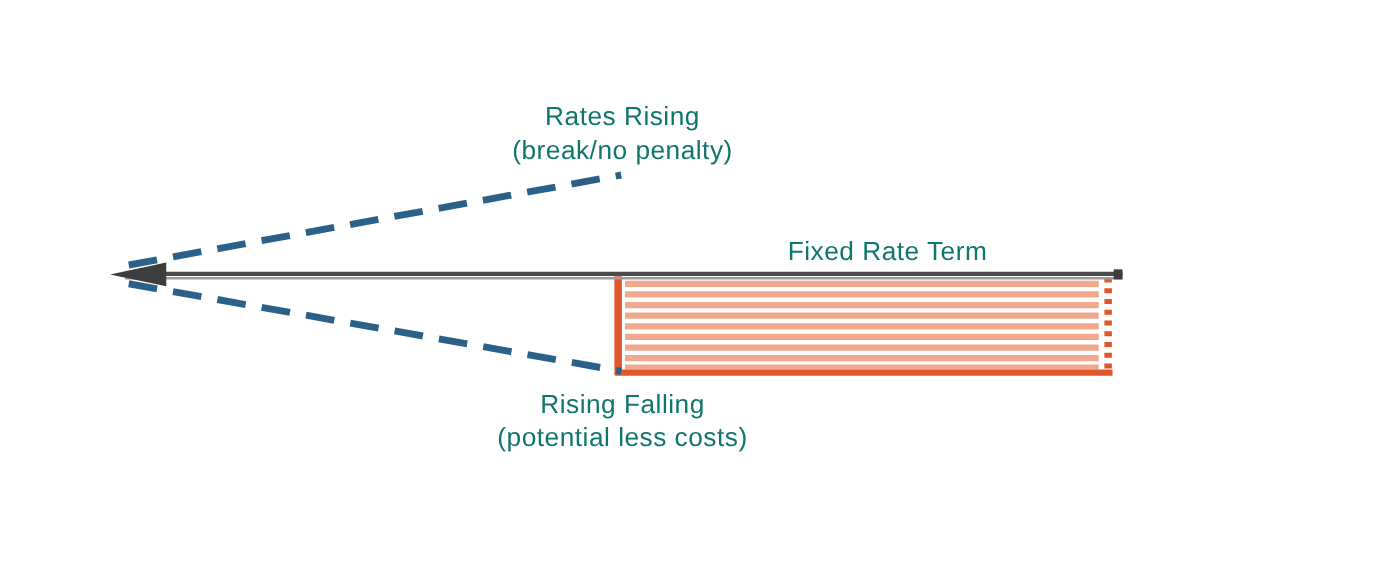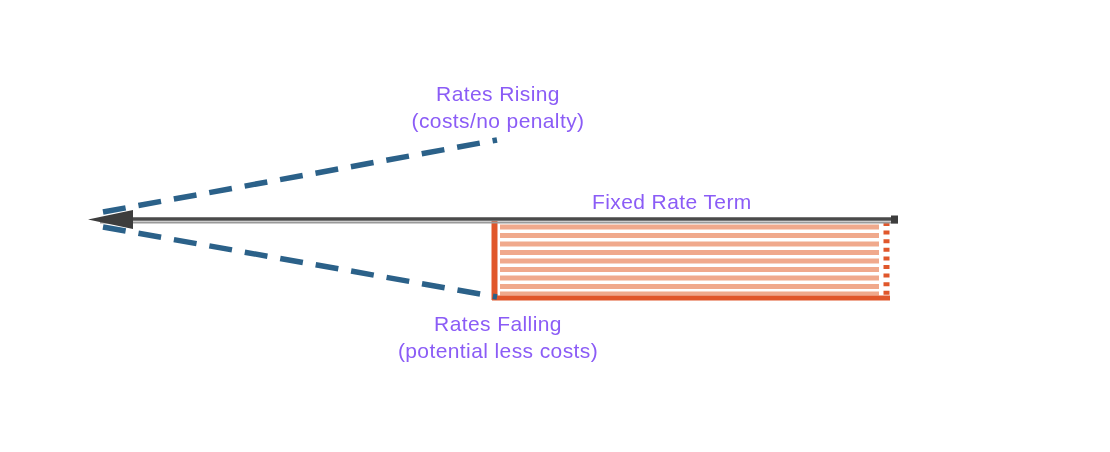--- a/index.html
+++ b/index.html
@@ -23,44 +23,44 @@
   #diagram-svg {
     position: absolute;
     top: 0;
     left: 0;
     width: 1110px;
     height: 452px;
     display: block;
   }
   .diagram-label {
     position: absolute;
-    color: #8b5cf6;
+    color: #0f766e;
     font-family: "Liberation Sans", sans-serif;
     font-size: 21px;
     line-height: 27px;
     letter-spacing: 0.4px;
     white-space: nowrap;
     text-align: center;
     font-weight: 400;
   }
   #label-rates-rising {
     left: 298px;
     top: 80px;
     width: 400px;
   }
   #label-rates-falling {
     left: 298px;
     top: 310px;
     width: 400px;
   }
   #label-fixed-rate-term {
-    left: 592px;
+    left: 564px;
     top: 188px;
     width: 300px;
-    text-align: left;
+    text-align: center;
     padding-right: 8px;
     box-sizing: border-box;
   }
   .label-line {
     display: block;
   }
 </style>
 </head>
 <body>
 
@@ -95,23 +95,23 @@
     <polygon points="88,219.5 133,210 133,229" fill="#3d3d3d"></polygon>
 
     <line x1="103" y1="212" x2="497" y2="140" stroke="#2b6189" stroke-width="5.5" stroke-dasharray="23 13" stroke-linecap="butt"></line>
 
     <line x1="103" y1="227" x2="497" y2="297" stroke="#2b6189" stroke-width="5.5" stroke-dasharray="23 13" stroke-linecap="butt"></line>
 
   </svg>
 
   <div class="diagram-label" id="label-rates-rising">
     <span class="label-line">Rates Rising</span>
-    <span class="label-line">(costs/no penalty)</span>
+    <span class="label-line">(break/no penalty)</span>
   </div>
 
   <div class="diagram-label" id="label-rates-falling">
-    <span class="label-line">Rates Falling</span>
+    <span class="label-line">Rising Falling</span>
     <span class="label-line">(potential less costs)</span>
   </div>
 
   <div class="diagram-label" id="label-fixed-rate-term">Fixed Rate Term</div>
 
 </div>
 
 </body></html>

